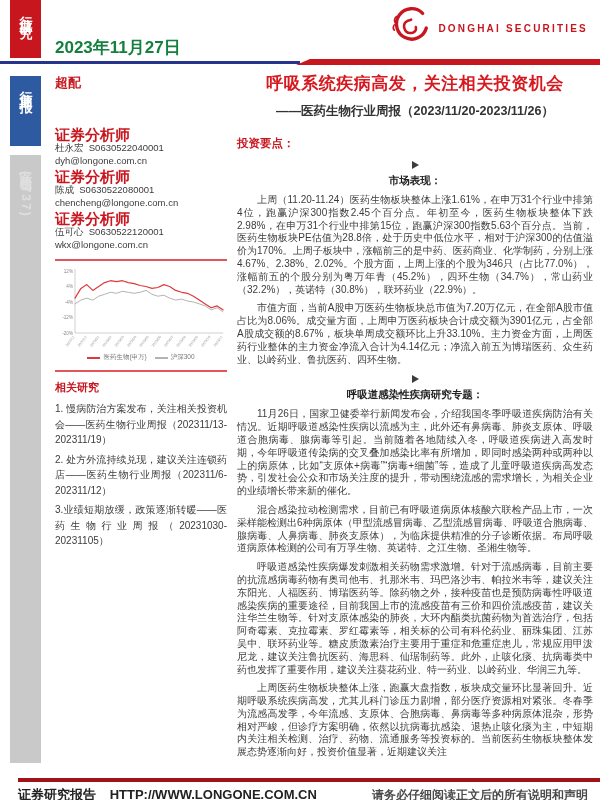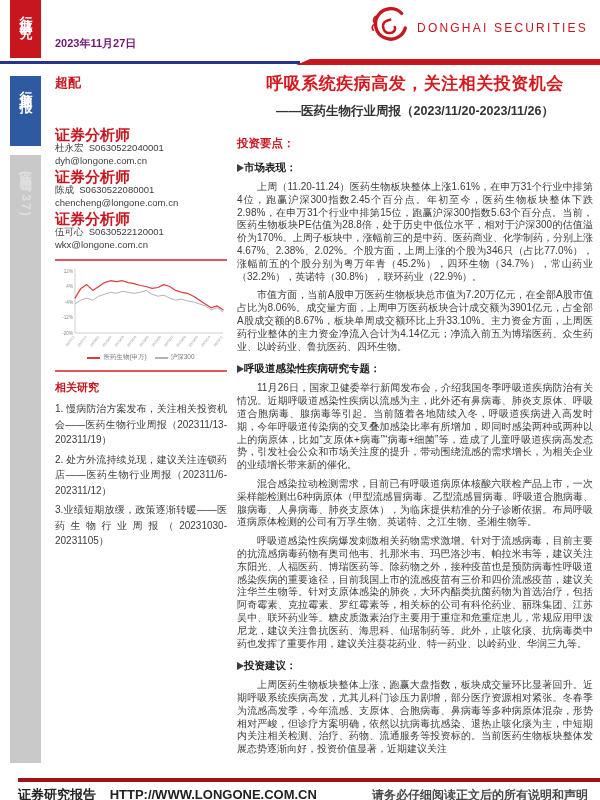--- a/index.html
+++ b/index.html
@@ -11,25 +11,25 @@
   .vtab { position:absolute; left:10px; width:31px; display:flex; justify-content:center; }
   .vtab span { writing-mode:vertical-rl; text-orientation:mixed; font-weight:bold; letter-spacing:3px; }
   #tab-industry { top:0; height:58px; background:#c8161e; }
   #tab-industry span { color:#fff; font-size:13px; padding-top:6px; }
   #tab-weekly { top:76px; height:70px; background:#2e5aa2; }
   #tab-weekly span { color:#fff; font-size:13px; padding-top:5px; }
   #tab-sector { top:155px; height:608px; background:#c9c9c9; }
   #tab-sector span { color:#dedede; font-size:12px; padding-top:8px; letter-spacing:2px; }
 
   
-  #date { position:absolute; left:55px; top:36px; color:#701a75; font-size:11px; font-weight:bold; }
+  #date { position:absolute; left:55px; top:36px; color:#15803d; font-size:17px; font-weight:bold; }
   #logo { position:absolute; right:12px; top:6px; display:flex; align-items:center; }
   #logo-mark { width:42px; height:42px; margin-right:8px; }
   #logo-cn { font-size:21px; font-weight:bold; color:#3d3d3d; letter-spacing:5px; font-family:"Liberation Serif","DejaVu Serif",serif; }
-  #logo-en { font-size:12px; font-weight:normal; color:#c8161e; letter-spacing:2.2px; margin-top:2px; }
+  #logo-en { font-size:10px; font-weight:bold; color:#c8161e; letter-spacing:2.2px; margin-top:2px; }
   #header-rule-blue { position:absolute; left:0; top:61px; width:300px; height:3px; background:#27348b; }
   #header-rule-red { position:absolute; left:296px; top:59px; width:304px; height:6px; background:#c8161e;
                      clip-path:polygon(0 100%,14px 0,100% 0,100% 100%); }
 
   
   #left-col { position:absolute; left:55px; top:74px; width:172px; }
   #rating { color:#c8161e; font-size:13px; font-weight:bold; margin-bottom:36px; }
   .analyst { margin-bottom:3px; }
   .analyst .role { color:#c8161e; font-size:15px; font-weight:bold; line-height:13px; }
   .analyst .nameline { color:#3c3c3c; font-size:9.5px; line-height:13px; }
@@ -43,21 +43,21 @@
   .legend-label { font-size:6.5px; color:#777; }
 
   #related-heading { color:#c8161e; font-size:11px; font-weight:bold; margin:8px 0 6px; }
   .related-item { font-size:10px; color:#3c3c3c; line-height:15.5px; text-align:justify; margin-bottom:4px; }
 
   
   #right-col { position:absolute; left:237px; top:72px; width:356px; }
   #report-title { color:#d7191f; font-size:17px; font-weight:bold; text-align:center; letter-spacing:0.5px; }
   #report-subtitle { color:#333; font-size:12.5px; font-weight:bold; text-align:center; margin-top:8px; margin-bottom:16px; }
   #points-heading { color:#c8161e; font-size:11.5px; font-weight:bold; margin-bottom:10px; }
-  .section-head { display:flex; align-items:center; margin:9px 0 6px; }
+  .section-head { display:flex; align-items:center; gap:5px; margin:9px 0 6px;flex-direction:column; }
   .bullet-arrow { width:0; height:0; border-top:4px solid transparent; border-bottom:4px solid transparent;
                   border-left:7px solid #3c3c3c; flex:0 0 auto; }
   .section-title { font-size:10.5px; font-weight:bold; color:#222; }
   .para { font-size:10px; color:#3c3c3c; line-height:12.8px; text-align:justify; text-indent:2em; margin-bottom:6px; }
 
   
   #footer-bar { position:absolute; left:18px; top:778px; width:582px; height:4px; background:#a01218; }
   #footer { position:absolute; left:18px; top:786px; width:570px; display:flex; justify-content:space-between; align-items:center; }
   #footer-left { font-size:13px; font-weight:bold; color:#222; }
   #footer-left a { color:#222; text-decoration:none; margin-left:10px; }
@@ -180,24 +180,20 @@
     <p class="para">市值方面，当前A股申万医药生物板块总市值为7.20万亿元，在全部A股市值占比为8.06%。成交量方面，上周申万医药板块合计成交额为3901亿元，占全部A股成交额的8.67%，板块单周成交额环比上升33.10%。主力资金方面，上周医药行业整体的主力资金净流入合计为4.14亿元；净流入前五为博瑞医药、众生药业、以岭药业、鲁抗医药、四环生物。</p>
 
     <div class="section-head">
       <span class="bullet-arrow"></span>
       <span class="section-title">呼吸道感染性疾病研究专题：</span>
     </div>
     <p class="para">11月26日，国家卫健委举行新闻发布会，介绍我国冬季呼吸道疾病防治有关情况。近期呼吸道感染性疾病以流感为主，此外还有鼻病毒、肺炎支原体、呼吸道合胞病毒、腺病毒等引起。当前随着各地陆续入冬，呼吸道疾病进入高发时期，今年呼吸道传染病的交叉叠加感染比率有所增加，即同时感染两种或两种以上的病原体，比如“支原体+病毒”“病毒+细菌”等，造成了儿童呼吸道疾病高发态势，引发社会公众和市场关注度的提升，带动围绕流感的需求增长，为相关企业的业绩增长带来新的催化。</p>
     <p class="para">混合感染拉动检测需求，目前已有呼吸道病原体核酸六联检产品上市，一次采样能检测出6种病原体（甲型流感冒病毒、乙型流感冒病毒、呼吸道合胞病毒、腺病毒、人鼻病毒、肺炎支原体），为临床提供精准的分子诊断依据。布局呼吸道病原体检测的公司有万孚生物、英诺特、之江生物、圣湘生物等。</p>
     <p class="para">呼吸道感染性疾病爆发刺激相关药物需求激增。针对于流感病毒，目前主要的抗流感病毒药物有奥司他韦、扎那米韦、玛巴洛沙韦、帕拉米韦等，建议关注东阳光、人福医药、博瑞医药等。除药物之外，接种疫苗也是预防病毒性呼吸道感染疾病的重要途径，目前我国上市的流感疫苗有三价和四价流感疫苗，建议关注华兰生物等。针对支原体感染的肺炎，大环内酯类抗菌药物为首选治疗，包括阿奇霉素、克拉霉素、罗红霉素等，相关标的公司有科伦药业、丽珠集团、江苏吴中、联环药业等。糖皮质激素治疗主要用于重症和危重症患儿，常规应用甲泼尼龙，建议关注鲁抗医药、海思科、仙琚制药等。此外，止咳化痰、抗病毒类中药也发挥了重要作用，建议关注葵花药业、特一药业、以岭药业、华润三九等。</p>
 
-    <div class="section-head">
-      <span class="bullet-arrow"></span>
-      <span class="section-title">投资建议：</span>
-    </div>
     <p class="para">上周医药生物板块整体上涨，跑赢大盘指数，板块成交量环比显著回升。近期呼吸系统疾病高发，尤其儿科门诊压力剧增，部分医疗资源相对紧张。冬春季为流感高发季，今年流感、支原体、合胞病毒、鼻病毒等多种病原体混杂，形势相对严峻，但诊疗方案明确，依然以抗病毒抗感染、退热止咳化痰为主，中短期内关注相关检测、治疗、药物、流通服务等投资标的。当前医药生物板块整体发展态势逐渐向好，投资价值显著，近期建议关注</p>
   </div>
 
   <div id="footer-bar"></div>
   <div id="footer">
     <div id="footer-left">
       <span>证券研究报告</span>
       <a href="#">HTTP://WWW.LONGONE.COM.CN</a>
     </div>
     <div id="footer-right">请务必仔细阅读正文后的所有说明和声明</div>

